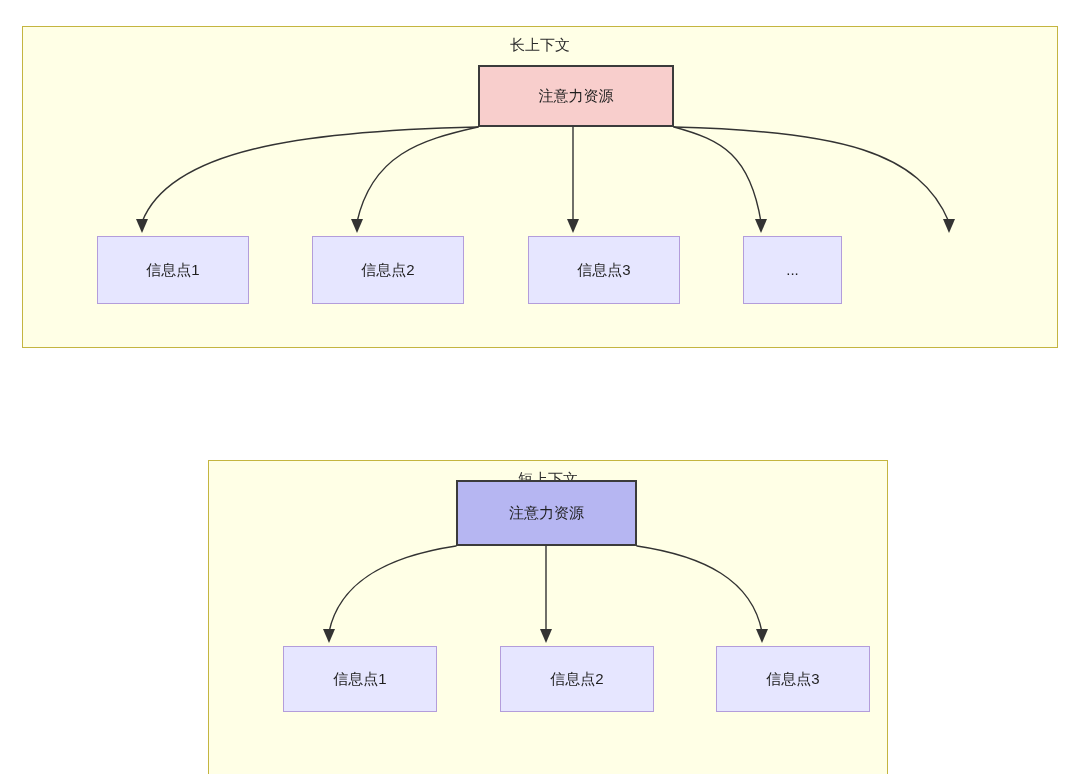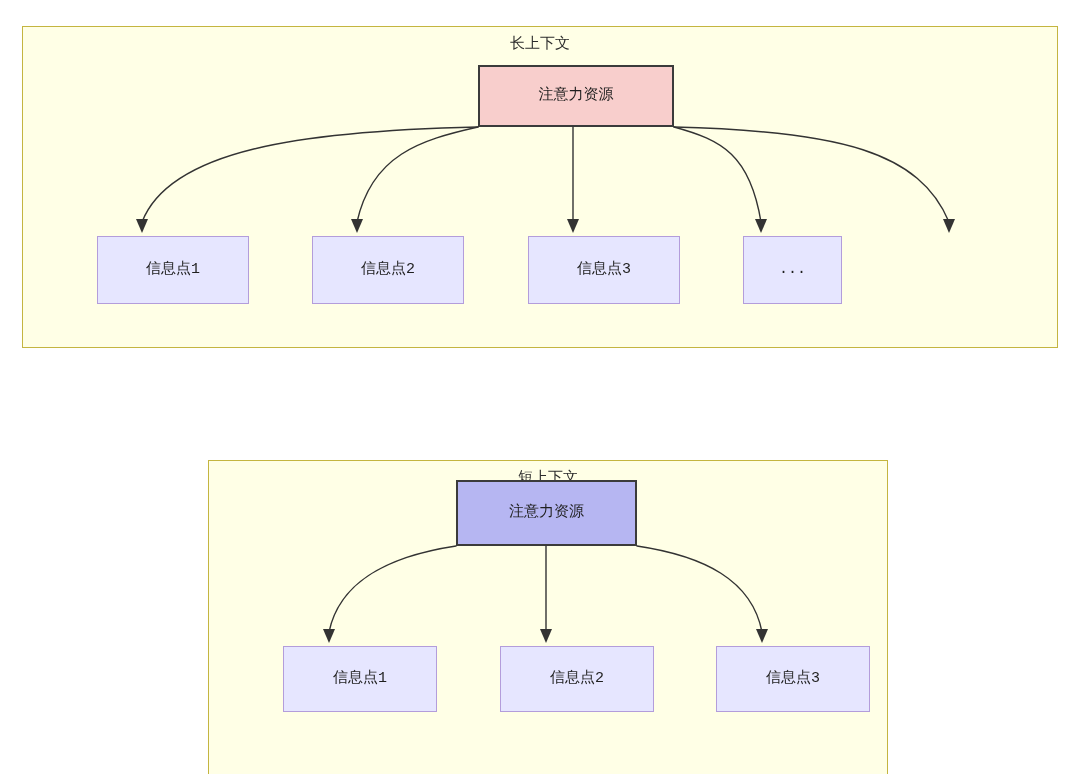--- a/index.html
+++ b/index.html
@@ -46,35 +46,33 @@
   .group-title {
     position: absolute;
     left: 0;
     right: 0;
     top: 8px;
     text-align: center;
     font-size: 15px;
     color: #2b2b2b;
     line-height: 20px;
     white-space: nowrap;
-    font-family: Liberation Mono, monospace;
   }
 
   
   .node {
     position: absolute;
     box-sizing: border-box;
     display: flex;
     align-items: center;
     justify-content: center;
     font-size: 15px;
     color: #1f1f1f;
     line-height: 1.2;
     white-space: nowrap;
-    font-family: Liberation Mono, monospace;
   }
 
   .node-attention-long {
     background: #f8cecc;
     border: 2px solid #3b3b3b;
   }
   .node-attention-short {
     background: #b6b6f2;
     border: 2px solid #3b3b3b;
   }

